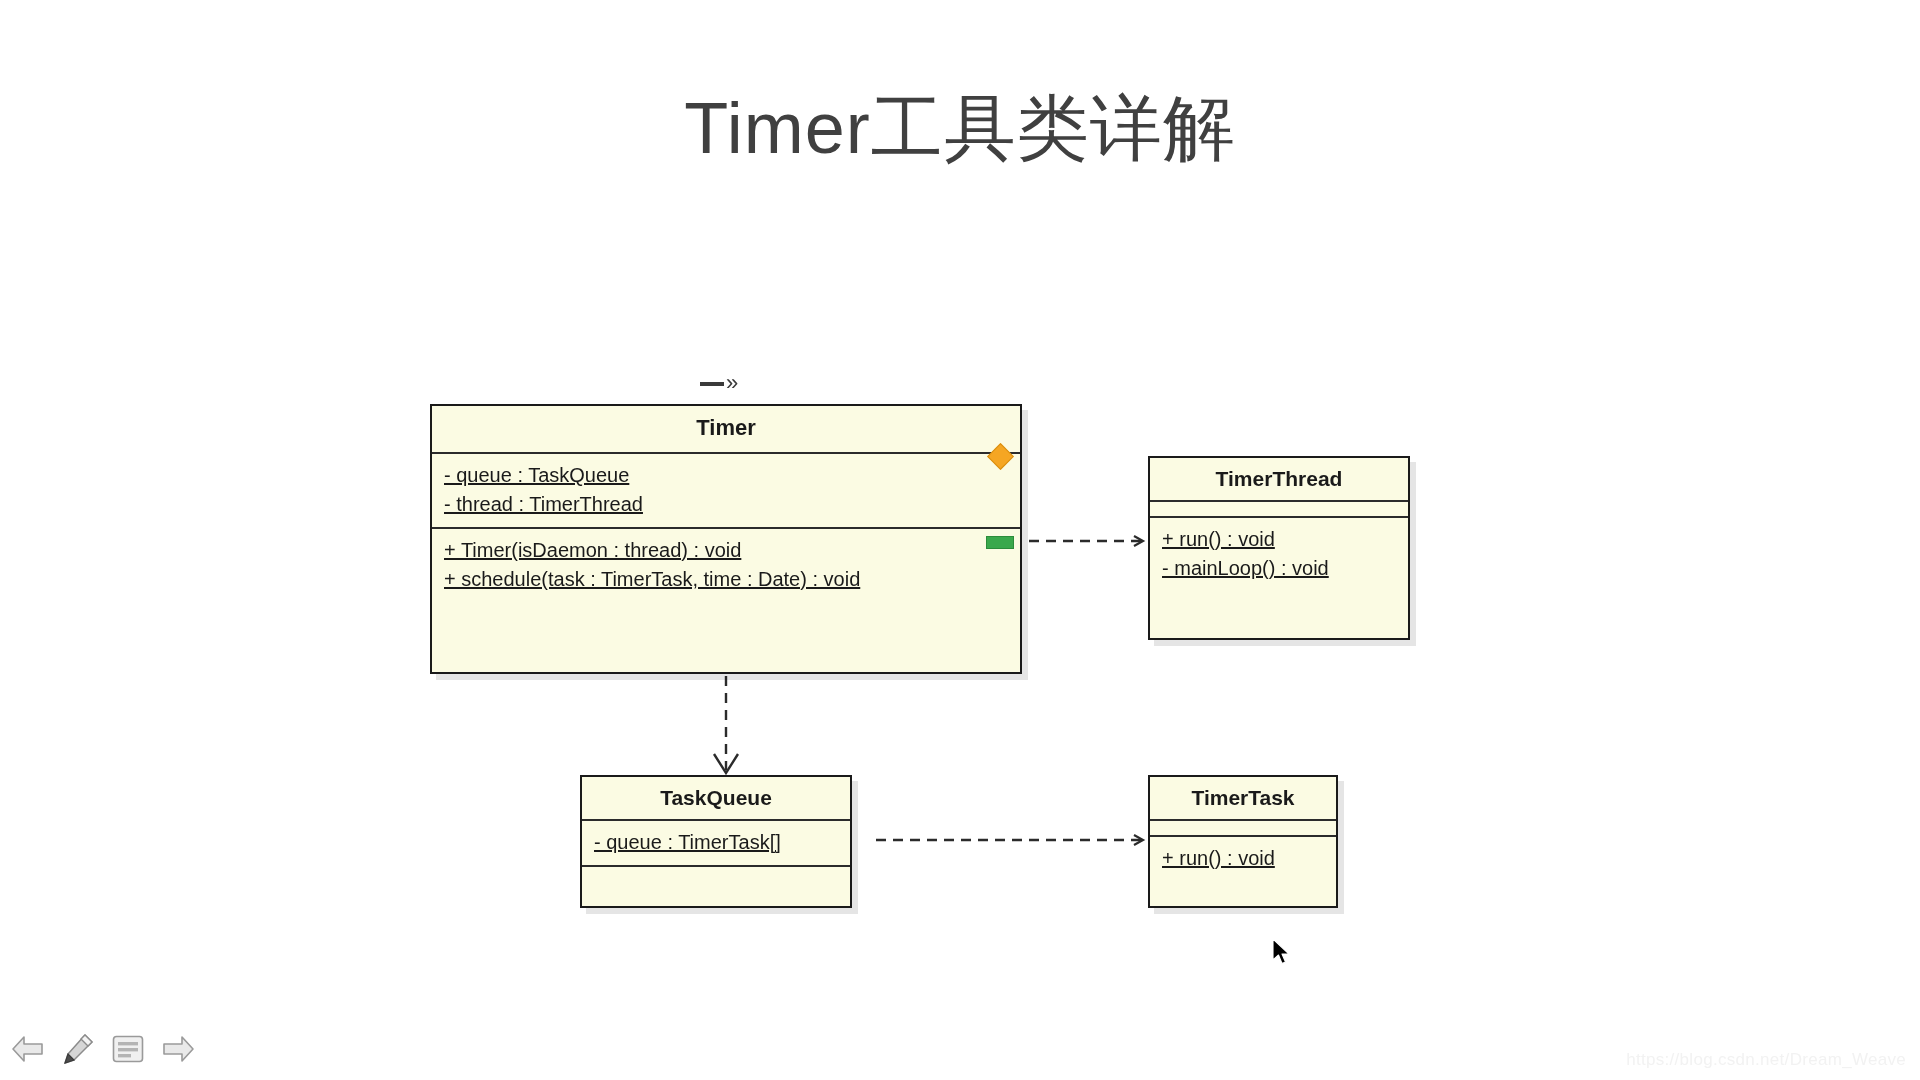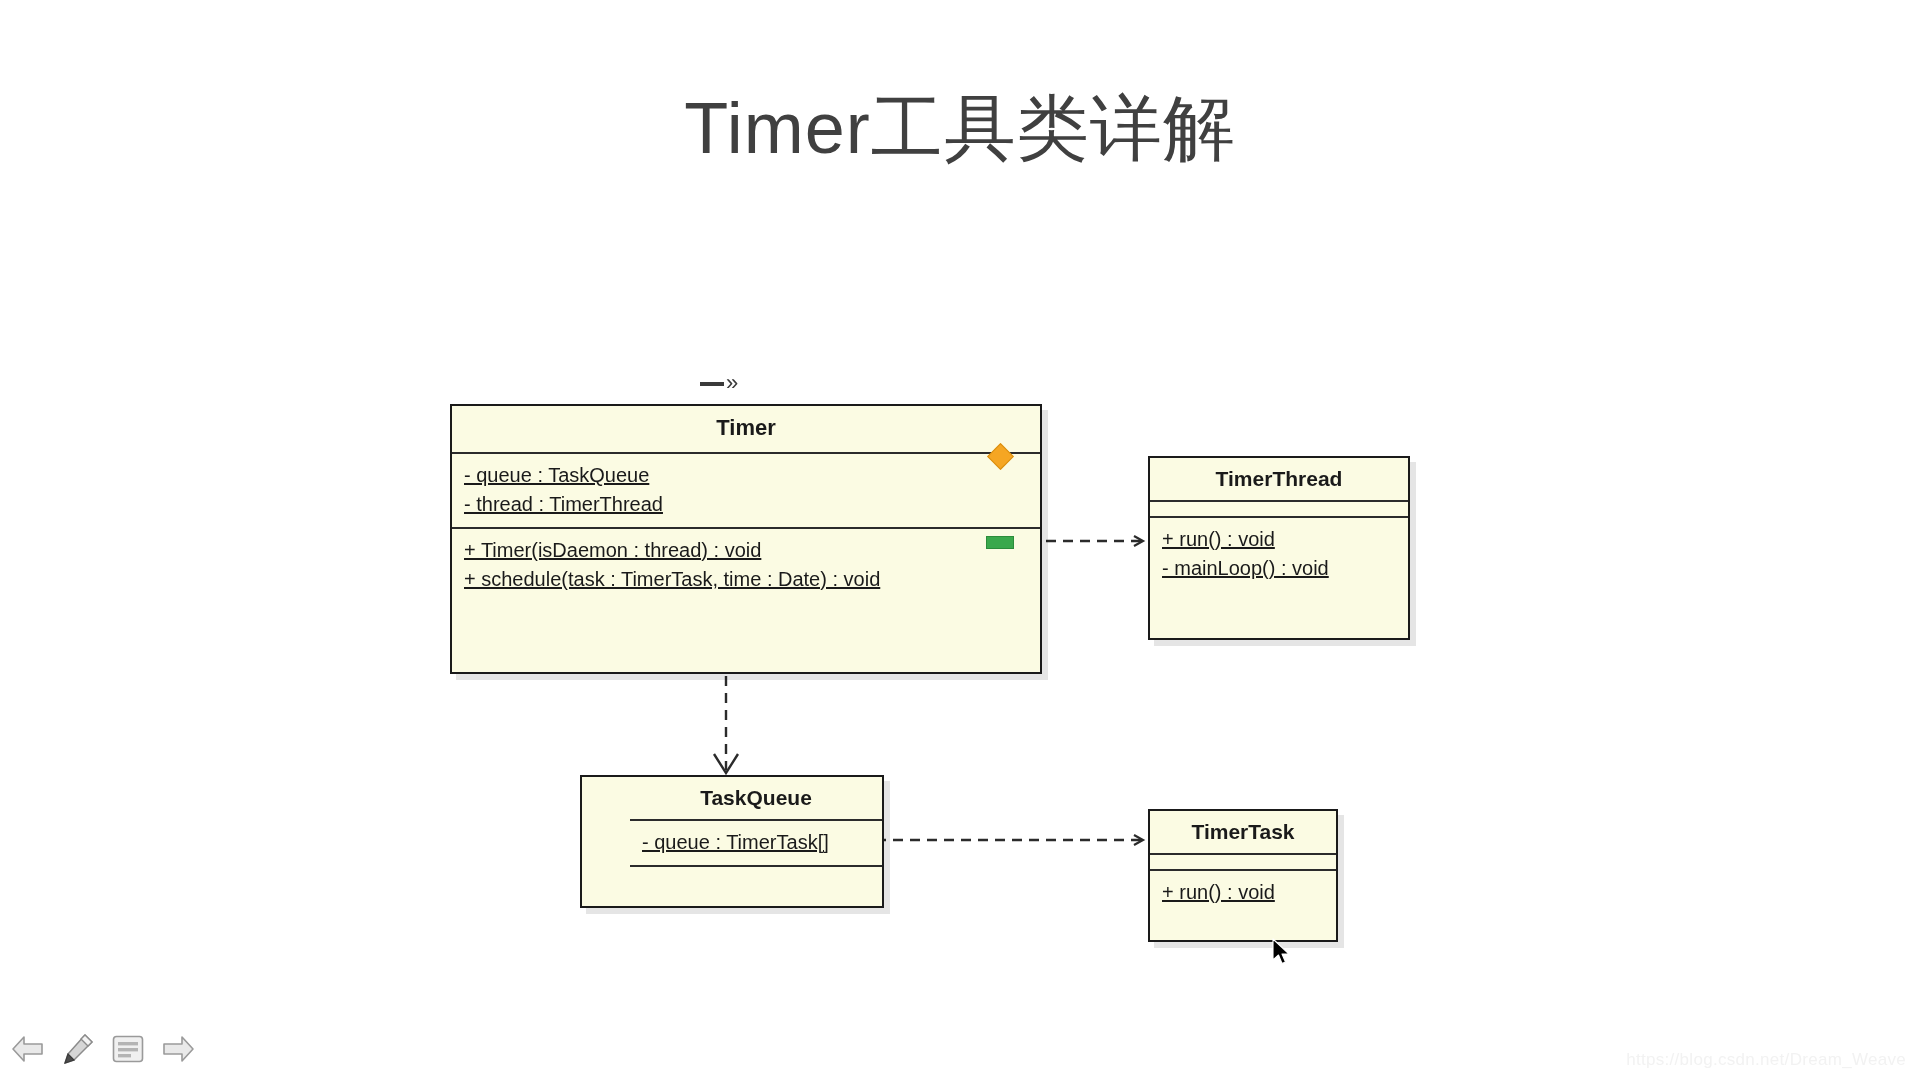--- a/index.html
+++ b/index.html
@@ -81,24 +81,24 @@
     height: 14px;
   }
   .uml-class .member {
     white-space: nowrap;
     font-size: 20px;
     line-height: 1.45;
     color: #1a1a1a;
   }
 
   
-  #box-timer       { left: 430px;  top: 404px; width: 592px; height: 270px; margin-left: 20px; }
+  #box-timer       { left: 430px;  top: 404px; width: 592px; height: 270px; }
   #box-timerthread { left: 1148px; top: 456px; width: 262px; height: 184px; }
-  #box-taskqueue   { left: 580px;  top: 775px; width: 304px; height: 133px; padding-left: 48px; }
-  #box-timertask   { left: 1148px; top: 775px; width: 190px; height: 133px; margin-top: 34px; }
+  #box-taskqueue   { left: 580px;  top: 775px; width: 272px; height: 133px; }
+  #box-timertask   { left: 1148px; top: 775px; width: 190px; height: 133px; }
 
   #box-timer .cls-name       { font-size: 22px; padding-top: 10px; padding-bottom: 12px;}
   #box-timerthread .cls-name { font-size: 21px; }
   #box-taskqueue .cls-name   { font-size: 21px; }
   #box-timertask .cls-name   { font-size: 21px; }
 
   
   .stereotype-marker {
     position: absolute;
     left: 700px;

